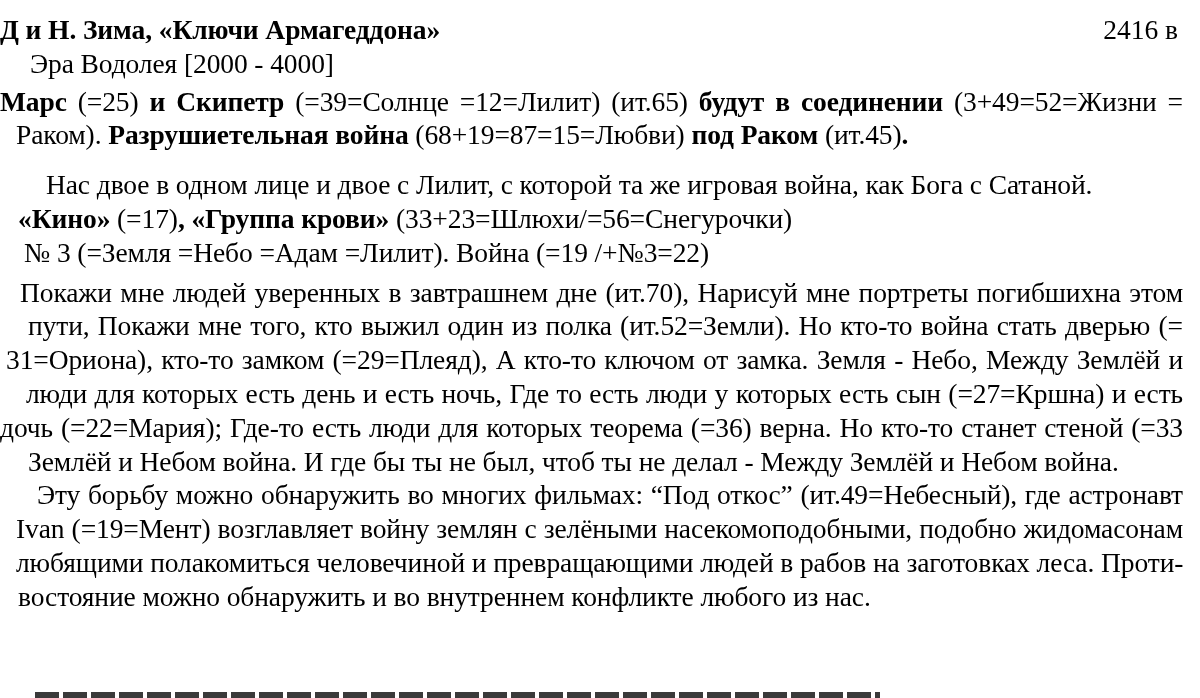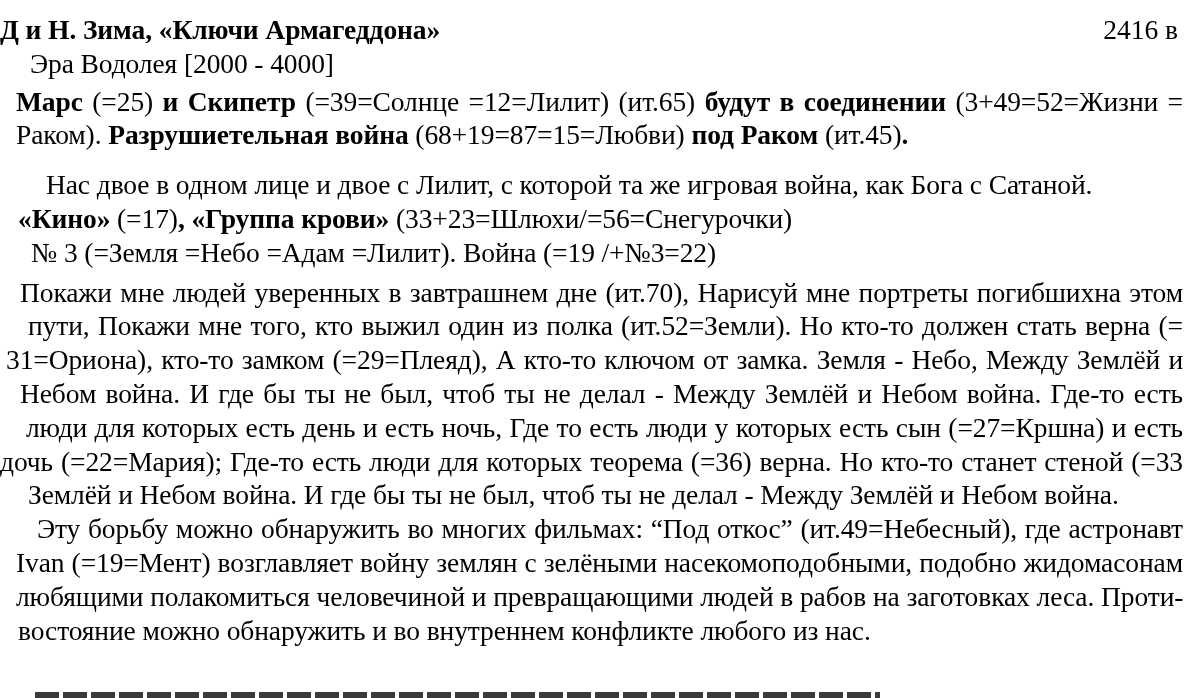--- a/index.html
+++ b/index.html
@@ -53,29 +53,28 @@
   }
 </style>
 </head>
 <body>
 
 <div class="page">
   <div class="pagenum">2416 в</div>
   <div class="doc">
       <div class="line" style=""><span class="b">Д и Н. Зима, «Ключи Армагеддона»</span></div>
       <div class="line" style="padding-left: 30px;"><span>Эра Водолея [2000 - 4000]</span></div>
-      <div class="line j" style="padding-left: 16px; margin-top: 4px;"><span class="b">Марс</span><span> (=25) </span><span class="b">и Скипетр</span><span> (=39=Солнце =12=Лилит) (ит.65) </span><span class="b">будут в соединении</span><span> (3+49=52=Жизни =</span></div>
+      <div class="line j" style="padding-left: 0; margin-top: 4px;"><span class="b">Марс</span><span> (=25) </span><span class="b">и Скипетр</span><span> (=39=Солнце =12=Лилит) (ит.65) </span><span class="b">будут в соединении</span><span> (3+49=52=Жизни =</span></div>
       <div class="line" style="padding-left: 16px;"><span>Раком). </span><span class="b">Разрушиетельная война</span><span> (68+19=87=15=Любви) </span><span class="b">под Раком</span><span> (ит.45)</span><span class="b">.</span></div>
       <div class="line" style="padding-left: 46px; margin-top: 16px;"><span>Нас двое в одном лице и двое с Лилит, с которой та же игровая война, как Бога с Сатаной.</span></div>
       <div class="line" style="padding-left: 18px;"><span class="b">«Кино»</span><span> (=17)</span><span class="b">,</span><span> </span><span class="b">«Группа крови»</span><span> (33+23=Шлюхи/=56=Снегурочки)</span></div>
-      <div class="line" style="padding-left: 31px;"><span>№ 3 (=Земля =Небо =Адам =Лилит). Война (=19 /+№3=22)</span></div>
+      <div class="line" style="padding-left: 24px;"><span>№ 3 (=Земля =Небо =Адам =Лилит). Война (=19 /+№3=22)</span></div>
       <div class="line j" style="padding-left: 20px; margin-top: 6px;"><span>Покажи мне людей уверенных в завтрашнем дне (ит.70), Нарисуй мне портреты погибшихна этом</span></div>
-      <div class="line j" style="padding-left: 28px;"><span>пути, Покажи мне того, кто выжил один из полка (ит.52=Земли). Но кто-то должен стать верна (=</span></div>
+      <div class="line j" style="padding-left: 28px;"><span>пути, Покажи мне того, кто выжил один из полка (ит.52=Земли). Но кто-то война стать дверью (=</span></div>
       <div class="line j" style="padding-left: 6px;"><span>31=Ориона), кто-то замком (=29=Плеяд), А кто-то ключом от замка. Земля - Небо, Между Землёй и</span></div>
-      <div class="line j" style="padding-left: 20px;"><span>Небом война. И где бы ты не был, чтоб ты не делал - Между Землёй и Небом война. Где-то есть</span></div>
       <div class="line j" style="padding-left: 26px;"><span>люди для которых есть день и есть ночь, Где то есть люди у которых есть сын (=27=Кршна) и есть</span></div>
       <div class="line j" style=""><span>дочь (=22=Мария); Где-то есть люди для которых теорема (=36) верна. Но кто-то станет стеной (=33</span></div>
       <div class="line" style="padding-left: 28px;"><span>Землёй и Небом война. И где бы ты не был, чтоб ты не делал - Между Землёй и Небом война.</span></div>
       <div class="line j" style="padding-left: 37px;"><span>Эту борьбу можно обнаружить во многих фильмах: “Под откос” (ит.49=Небесный), где астронавт</span></div>
       <div class="line j" style="padding-left: 16px;"><span>Ivan (=19=Мент) возглавляет войну землян с зелёными насекомоподобными, подобно жидомасонам</span></div>
       <div class="line j" style="padding-left: 16px;"><span>любящими полакомиться человечиной и превращающими людей в рабов на заготовках леса. Проти-</span></div>
       <div class="line" style="padding-left: 18px;"><span>востояние можно обнаружить и во внутреннем конфликте любого из нас.</span></div>
     </div>
   <div class="clip-bar"></div>
 </div>

